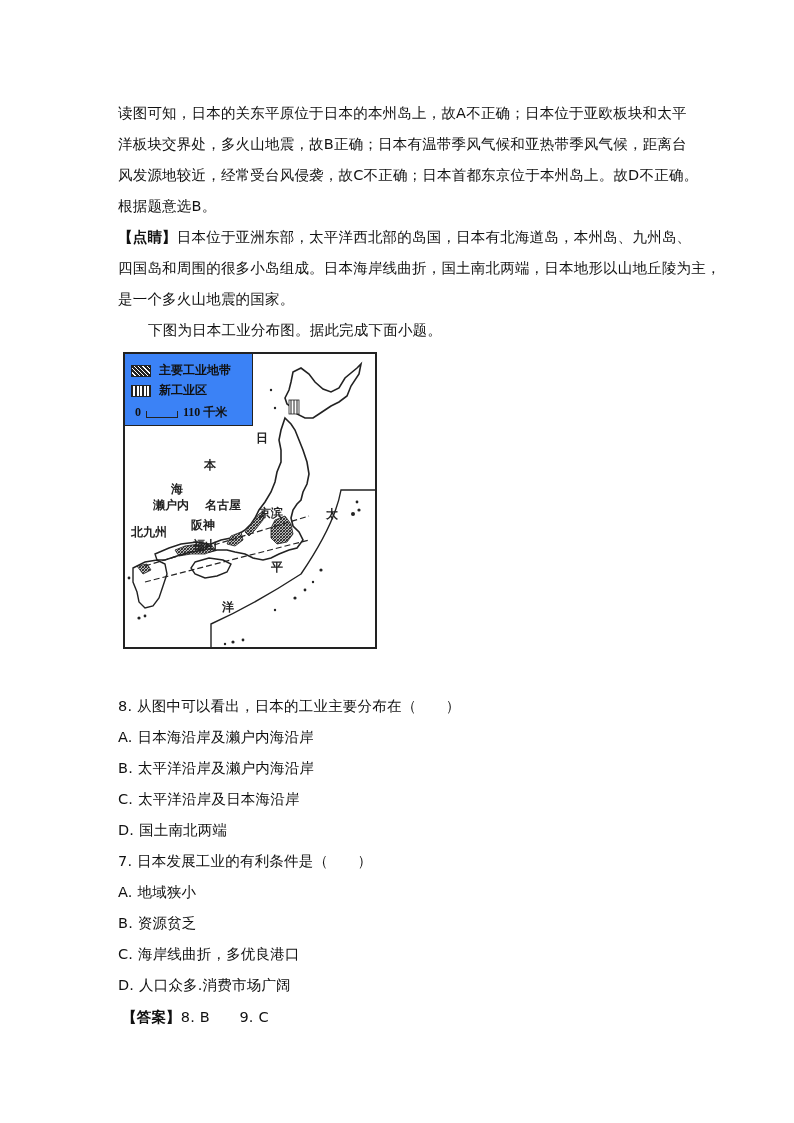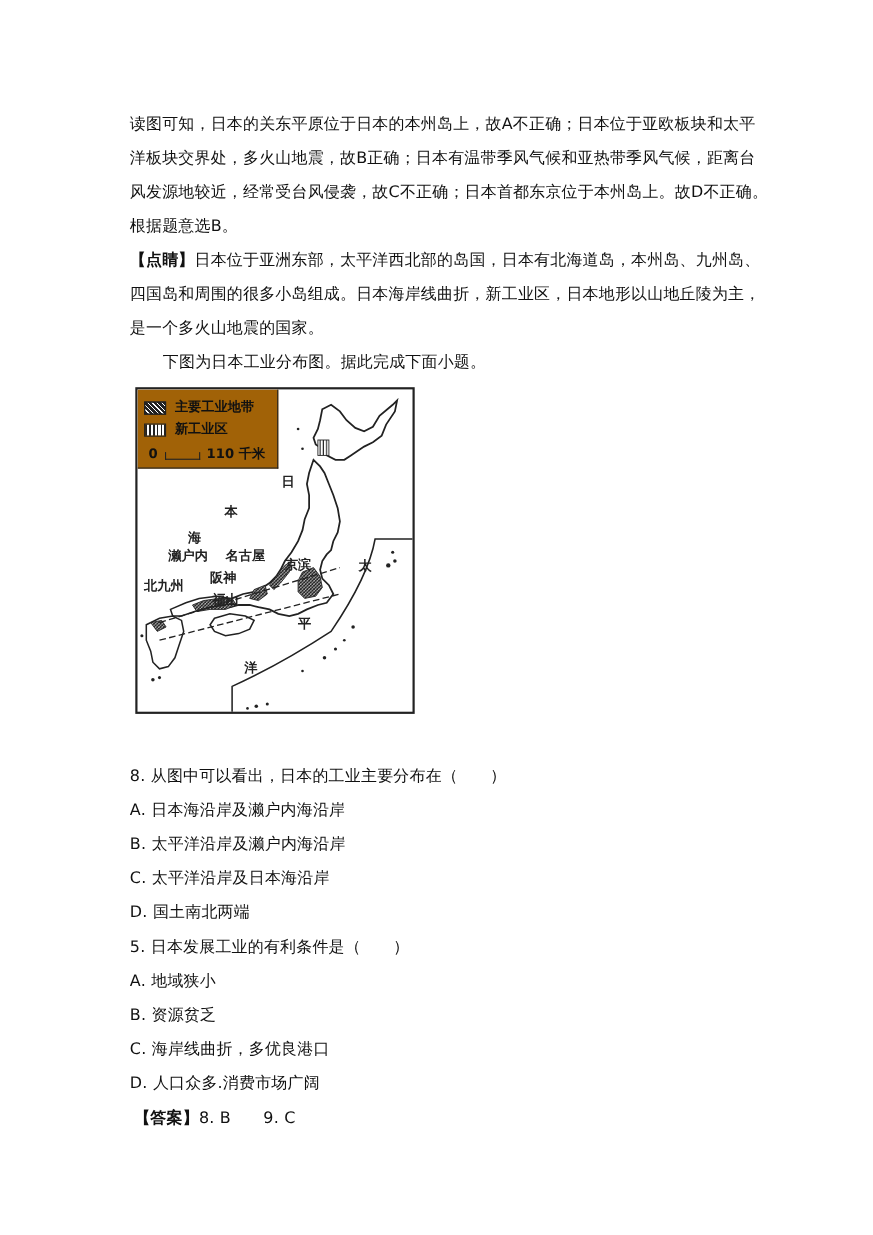--- a/index.html
+++ b/index.html
@@ -6,42 +6,42 @@
   body { width: 794px; height: 1123px; position: relative; overflow: hidden;
          font-family: "DejaVu Sans", "Liberation Sans", sans-serif; color: #111; }
   .page { position: absolute; left: 0; top: 0; width: 674px; height: 1123px; }
   .line { position: absolute; left: 118px; font-size: 14.5px; line-height: 20px; white-space: nowrap; letter-spacing: 0.2px; }
   .indent { left: 148px; }
   .bold { font-weight: bold; }
   .map-frame { position: absolute; left: 123px; top: 352px; width: 254px; height: 297px;
                border: 2px solid #222; box-sizing: border-box; background: #fff; overflow: hidden; }
   .map-frame svg { position: absolute; left: 0; top: 0; }
   .legend { position: absolute; left: 0; top: 0; width: 128px; height: 72px; border-right: 1.5px solid #222;
-            border-bottom: 1.5px solid #222; background: #a16207; box-sizing: border-box; }
+            border-bottom: 1.5px solid #222; background: #3b82f6; box-sizing: border-box; font-family: Liberation Serif, serif; }
   .legend-row { position: absolute; left: 6px; display: flex; align-items: center; font-size: 12px; font-weight: bold; }
   .swatch { width: 20px; height: 12px; border: 1px solid #222; margin-right: 8px; box-sizing: border-box; }
   .swatch.dense { background: repeating-linear-gradient(45deg, #222 0 2px, #fff 2px 3px), #222; }
   .swatch.stripe { background: repeating-linear-gradient(90deg, #222 0 1.5px, #fff 1.5px 3.5px); }
   .scale { position: absolute; left: 10px; top: 50px; font-size: 12px; font-weight: bold; }
   .map-label { position: absolute; font-size: 12px; font-weight: bold; color: #222; }
 </style>
 </head>
 <body>
 
 <div class="page">
 
   <div class="line" style="top:103px">读图可知，日本的关东平原位于日本的本州岛上，故A不正确；日本位于亚欧板块和太平</div>
   <div class="line" style="top:134px">洋板块交界处，多火山地震，故B正确；日本有温带季风气候和亚热带季风气候，距离台</div>
   <div class="line" style="top:165px">风发源地较近，经常受台风侵袭，故C不正确；日本首都东京位于本州岛上。故D不正确。</div>
   <div class="line" style="top:196px">根据题意选B。</div>
 
   <div class="line" style="top:227px">
     <span class="bold">【点睛】</span><span>日本位于亚洲东部，太平洋西北部的岛国，日本有北海道岛，本州岛、九州岛、</span>
   </div>
-  <div class="line" style="top:258px">四国岛和周围的很多小岛组成。日本海岸线曲折，新工业区，日本地形以山地丘陵为主，</div>
+  <div class="line" style="top:258px">四国岛和周围的很多小岛组成。日本海岸线曲折，国土南北两端，日本地形以山地丘陵为主，</div>
   <div class="line" style="top:289px">是一个多火山地震的国家。</div>
 
   <div class="line indent" style="top:320px">下图为日本工业分布图。据此完成下面小题。</div>
 
   <div class="map-frame">
     <svg width="254" height="297" viewBox="0 0 254 297">
       <defs>
         <pattern id="dense" width="3" height="3" patternUnits="userSpaceOnUse">
           <rect width="3" height="3" fill="#fff"></rect>
           <path d="M0,3 L3,0" stroke="#222" stroke-width="1.2"></path>
@@ -126,21 +126,21 @@
     <span class="map-label" style="left:146px;top:205px">平</span>
     <span class="map-label" style="left:97px;top:245px">洋</span>
   </div>
 
   <div class="line" style="top:696px">8. 从图中可以看出，日本的工业主要分布在（　　）</div>
   <div class="line" style="top:727px">A. 日本海沿岸及濑户内海沿岸</div>
   <div class="line" style="top:789px">C. 太平洋沿岸及日本海沿岸</div>
   <div class="line" style="top:758px">B. 太平洋沿岸及濑户内海沿岸</div>
   <div class="line" style="top:820px">D. 国土南北两端</div>
 
-  <div class="line" style="top:851px">5. 日本发展工业的有利条件是（　　）</div>
+  <div class="line" style="top:851px">7. 日本发展工业的有利条件是（　　）</div>
   <div class="line" style="top:882px">A. 地域狭小</div>
   <div class="line" style="top:913px">B. 资源贫乏</div>
   <div class="line" style="top:944px">C. 海岸线曲折，多优良港口</div>
   <div class="line" style="top:975px">D. 人口众多.消费市场广阔</div>
 
   <div class="line" style="top:1007px;left:122px">
     <span class="bold">【答案】</span><span>8. B　　9. C</span>
   </div>
 </div>
 

